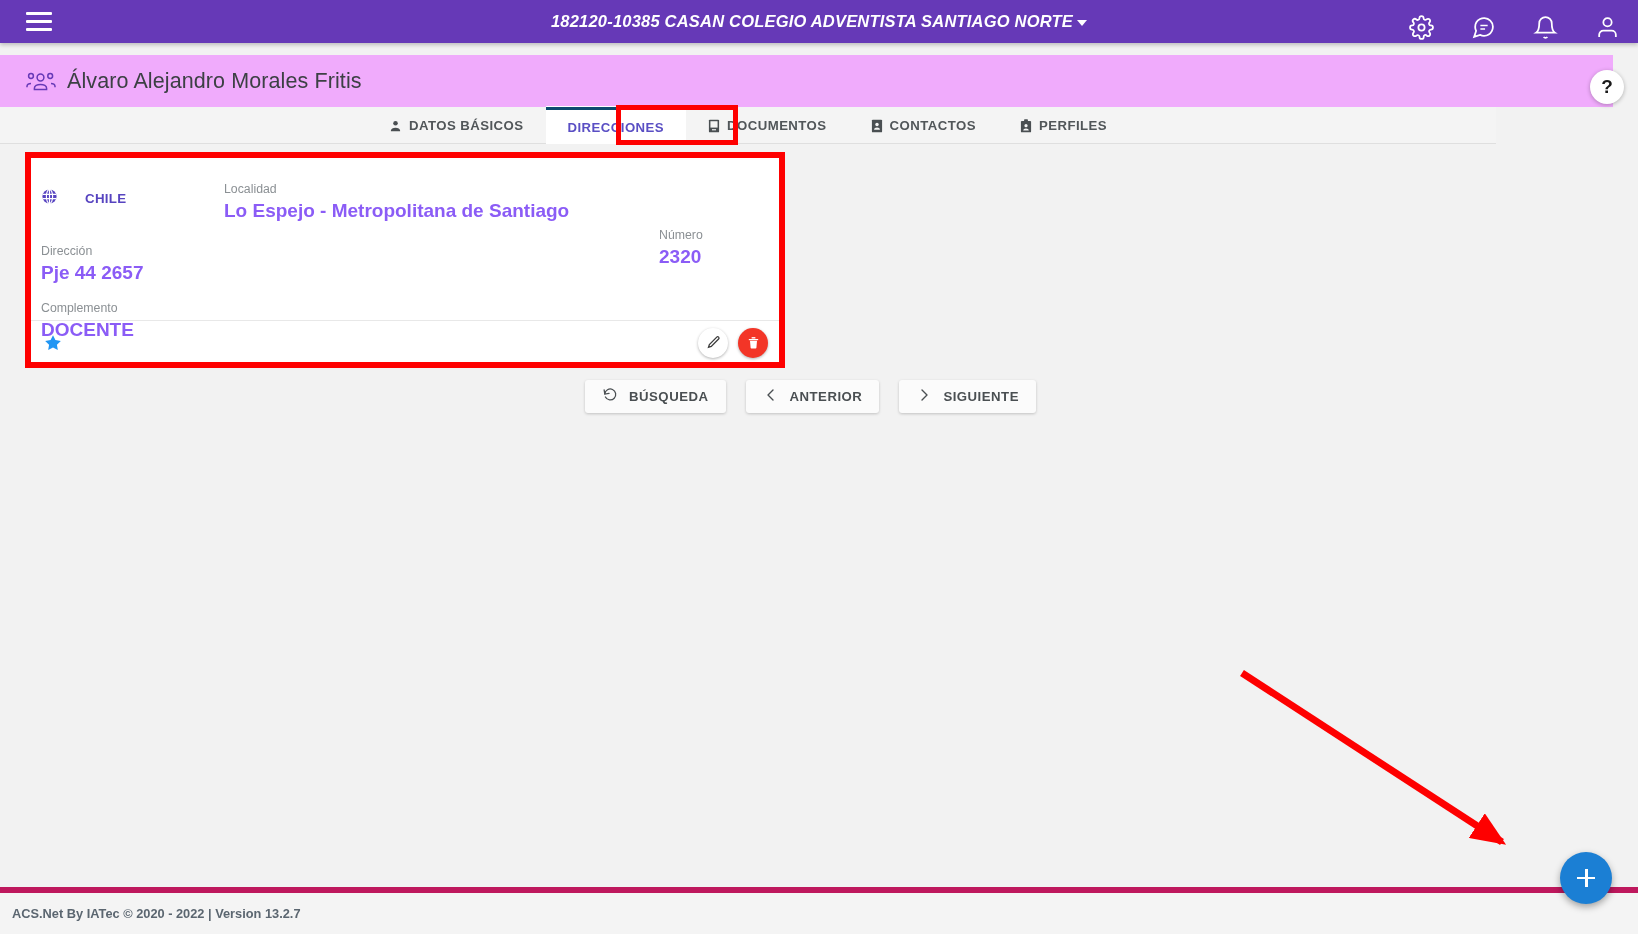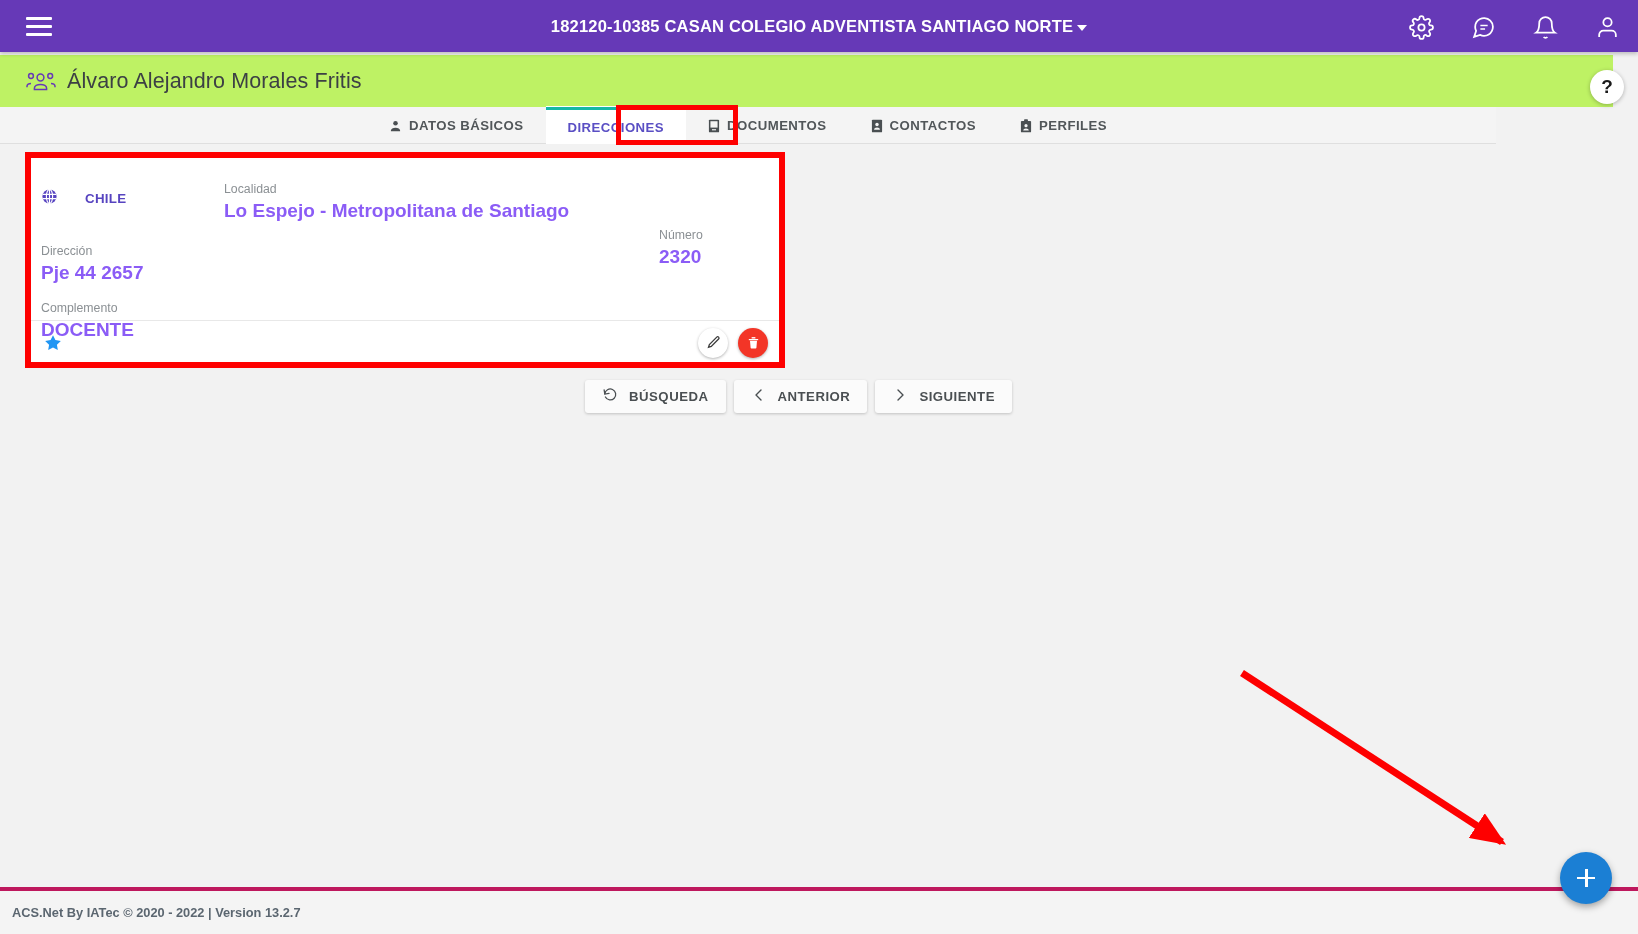--- a/index.html
+++ b/index.html
@@ -7,25 +7,26 @@
     width: 1638px; height: 934px;
     font-family: "Liberation Sans", sans-serif;
     background: #f2f2f2;
     overflow: hidden;
   }
   #app { position: relative; width: 1638px; height: 934px; }
 
   
   .topbar {
     position: absolute; top: 0; left: 0;
-    width: 1638px; height: 52px;
+    width: 1638px; height: 43px;
     background: #6639b7;
     display: flex; align-items: center;
     box-shadow: 0 2px 4px rgba(0,0,0,.22);
     z-index: 20;
+    font-style: italic;
   }
   .hamburger {
     width: 52px; margin-left: 26px;
     display: flex; flex-direction: column; justify-content: center;
     gap: 5px; cursor: pointer;
   }
   .hamburger span { display: block; width: 26px; height: 3px; background: #fff; border-radius: 1px; }
   .topbar-title {
     position: absolute; left: 0; right: 0; top: 0; bottom: 0;
     display: flex; align-items: center; justify-content: center;
@@ -43,21 +44,21 @@
   .topbar-icons {
     position: absolute; right: 18px; top: 0; height: 55px;
     display: flex; align-items: center; gap: 36px;
   }
   .topbar-icons .ti { width: 26px; height: 26px; cursor: pointer; display: flex; align-items: center; justify-content: center; }
   .topbar-icons svg { display: block; }
 
   
   .pagehead {
     position: absolute; top: 55px; left: 0; width: 1613px; height: 52px;
-    background: #bef264;
+    background: #f0abfc;
     display: flex; align-items: center;
   }
   .pagehead .ph-icon { margin-left: 26px; width: 30px; height: 24px; display:flex; align-items:center; }
   .pagehead .ph-title {
     margin-left: 11px; font-size: 21.5px; color: #3c4044; font-weight: 400; letter-spacing: .1px;
   }
   .helpbtn {
     position: absolute; right: 14px; top: 70px;
     width: 34px; height: 34px; border-radius: 50%;
     background: #fff; box-shadow: 0 1px 4px rgba(0,0,0,.28);
@@ -78,21 +79,21 @@
   }
   .tab {
     display: flex; align-items: center; gap: 7px;
     padding: 0 22px; height: 37px; cursor: pointer;
     font-size: 13.2px; font-weight: bold; letter-spacing: .45px;
     color: #515659; white-space: nowrap;
   }
   .tab .tabicon { display: flex; align-items: center; }
   .tab.active {
     color: #5a4fc4; background: #fff;
-    border-top: 3px solid #14b8a6;
+    border-top: 3px solid #0c4a6e;
     box-shadow: 0 -1px 0 #fff;
     height: 37px;
   }
 
   
   .card {
     position: absolute; left: 29px; top: 157px;
     width: 754px; height: 207px;
     background: #fff;
     box-shadow: 0 1px 3px rgba(0,0,0,.16), 0 1px 2px rgba(0,0,0,.12);
@@ -120,22 +121,22 @@
   .btn-circ {
     width: 30px; height: 30px; border-radius: 50%;
     display: flex; align-items: center; justify-content: center;
     cursor: pointer; box-shadow: 0 1px 3px rgba(0,0,0,.3);
   }
   .btn-edit { background: #fff; }
   .btn-del  { background: #f33527; }
 
   
   .navbtns {
-    position: absolute; top: 380px; left: 0; width: 1597px;
-    display: flex; justify-content: center; gap: 0;
+    position: absolute; top: 380px; left: 12px; width: 1597px;
+    display: flex; justify-content: center; gap: 12px;
   }
   .navbtn {
     display: flex; align-items: center; gap: 11px;
     height: 33px; padding: 0 17px;
     background: #fbfbfb; border: none; border-radius: 3px;
     box-shadow: 0 1px 3px rgba(0,0,0,.2);
     font-size: 13.2px; font-weight: bold; letter-spacing: .5px; color: #4a4f52;
     font-family: "Liberation Sans", sans-serif;
     cursor: pointer; margin: 0 4px;
   }
@@ -152,21 +153,21 @@
   .fab .plus { position: relative; width: 20px; height: 20px; }
   .fab .plus:before, .fab .plus:after {
     content: ""; position: absolute; background: #fff;
   }
   .fab .plus:before { left: 9px; top: 1px; width: 2.5px; height: 18px; }
   .fab .plus:after  { top: 8.7px; left: 1px; height: 2.5px; width: 18px; }
 
   
   .footer {
     position: absolute; left: 0; bottom: 0; width: 1638px; height: 47px;
-    background: #f4f4f4; border-top: 4px solid #be185d;
+    background: #f4f4f4; border-top: 6px solid #be185d;
     display: flex; align-items: center;
   }
   .footer .ftext {
     margin-left: 12px; font-size: 12.8px; font-weight: bold; color: #5b6670;
   }
 
   
   .anno { position: absolute; pointer-events: none; z-index: 30; }
   .anno-tab  { left: 616px; top: 105px; width: 122px; height: 40px; border: 5px solid #fe0000; }
   .anno-card { left: 25px; top: 152px; width: 760px; height: 216px; border: 6px solid #fe0000; }

